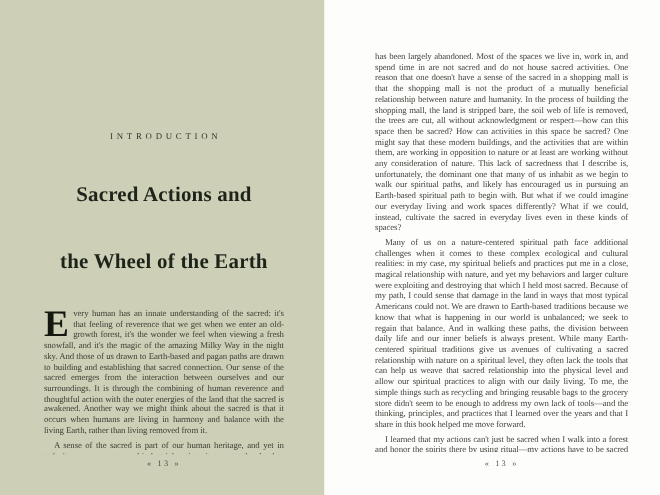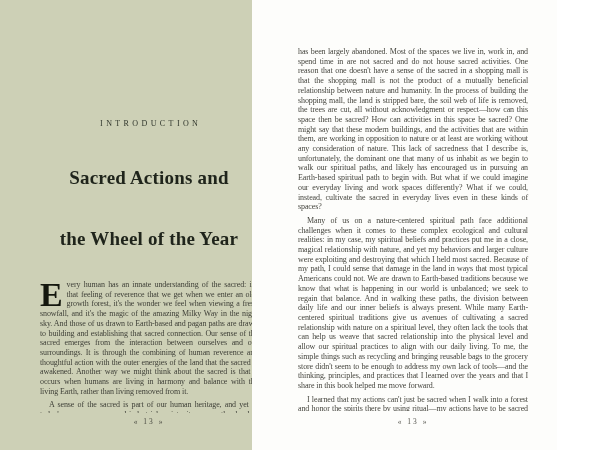--- a/index.html
+++ b/index.html
@@ -11,21 +11,21 @@
     position:relative;
     width:600px; height:450px;
     display:flex;
     overflow:hidden;
   }
   .page {
     position:relative;
     height:450px;
     box-sizing:border-box;
   }
-  .page-left  { width:252px; background:#cdd0b6; }
+  .page-left  { width:295px; background:#cdd0b6; }
   .page-right { width:305px; background:#fdfdfb; }
 
   
   .chapter-heading {
     position:absolute;
     top:119px; left:36px; width:226px;
     text-align:center;
   }
   .kicker {
     font-size:8px;
@@ -94,21 +94,21 @@
 </head>
 <body>
 
 <div class="spread">
 
   <section class="page page-left">
     <header class="chapter-heading">
       <div class="kicker">INTRODUCTION</div>
       <h1 class="title">
         <span class="title-line">Sacred Actions and</span>
-        <span class="title-line">the Wheel of the Year</span>
+        <span class="title-line">the Wheel of the Earth</span>
       </h1>
     </header>
 
     <div class="body-text">
       <p class="para"><span class="drop-cap">E</span><span>very human has an innate understanding of the sacred: it's that feeling of reverence that we get when we enter an old-growth forest, it's the wonder we feel when viewing a fresh snowfall, and it's the magic of the amazing Milky Way in the night sky. And those of us drawn to Earth-based and pagan paths are drawn to building and establishing that sacred connection. Our sense of the sacred emerges from the interaction between ourselves and our surroundings. It is through the combining of human reverence and thoughtful action with the outer energies of the land that the sacred is awakened. Another way we might think about the sacred is that it occurs when humans are living in harmony and balance with the living Earth, rather than living removed from it.</span></p>
       <p class="para indent">A sense of the sacred is part of our human heritage, and yet in today's mass consumer and industrial society, it seems rather hard to find. Part of the challenge we face in capitalist culture is that the reverence and respect for nature as sacred</p>
     </div>
 
     <footer class="folio">« 13 »</footer>
   </section>

